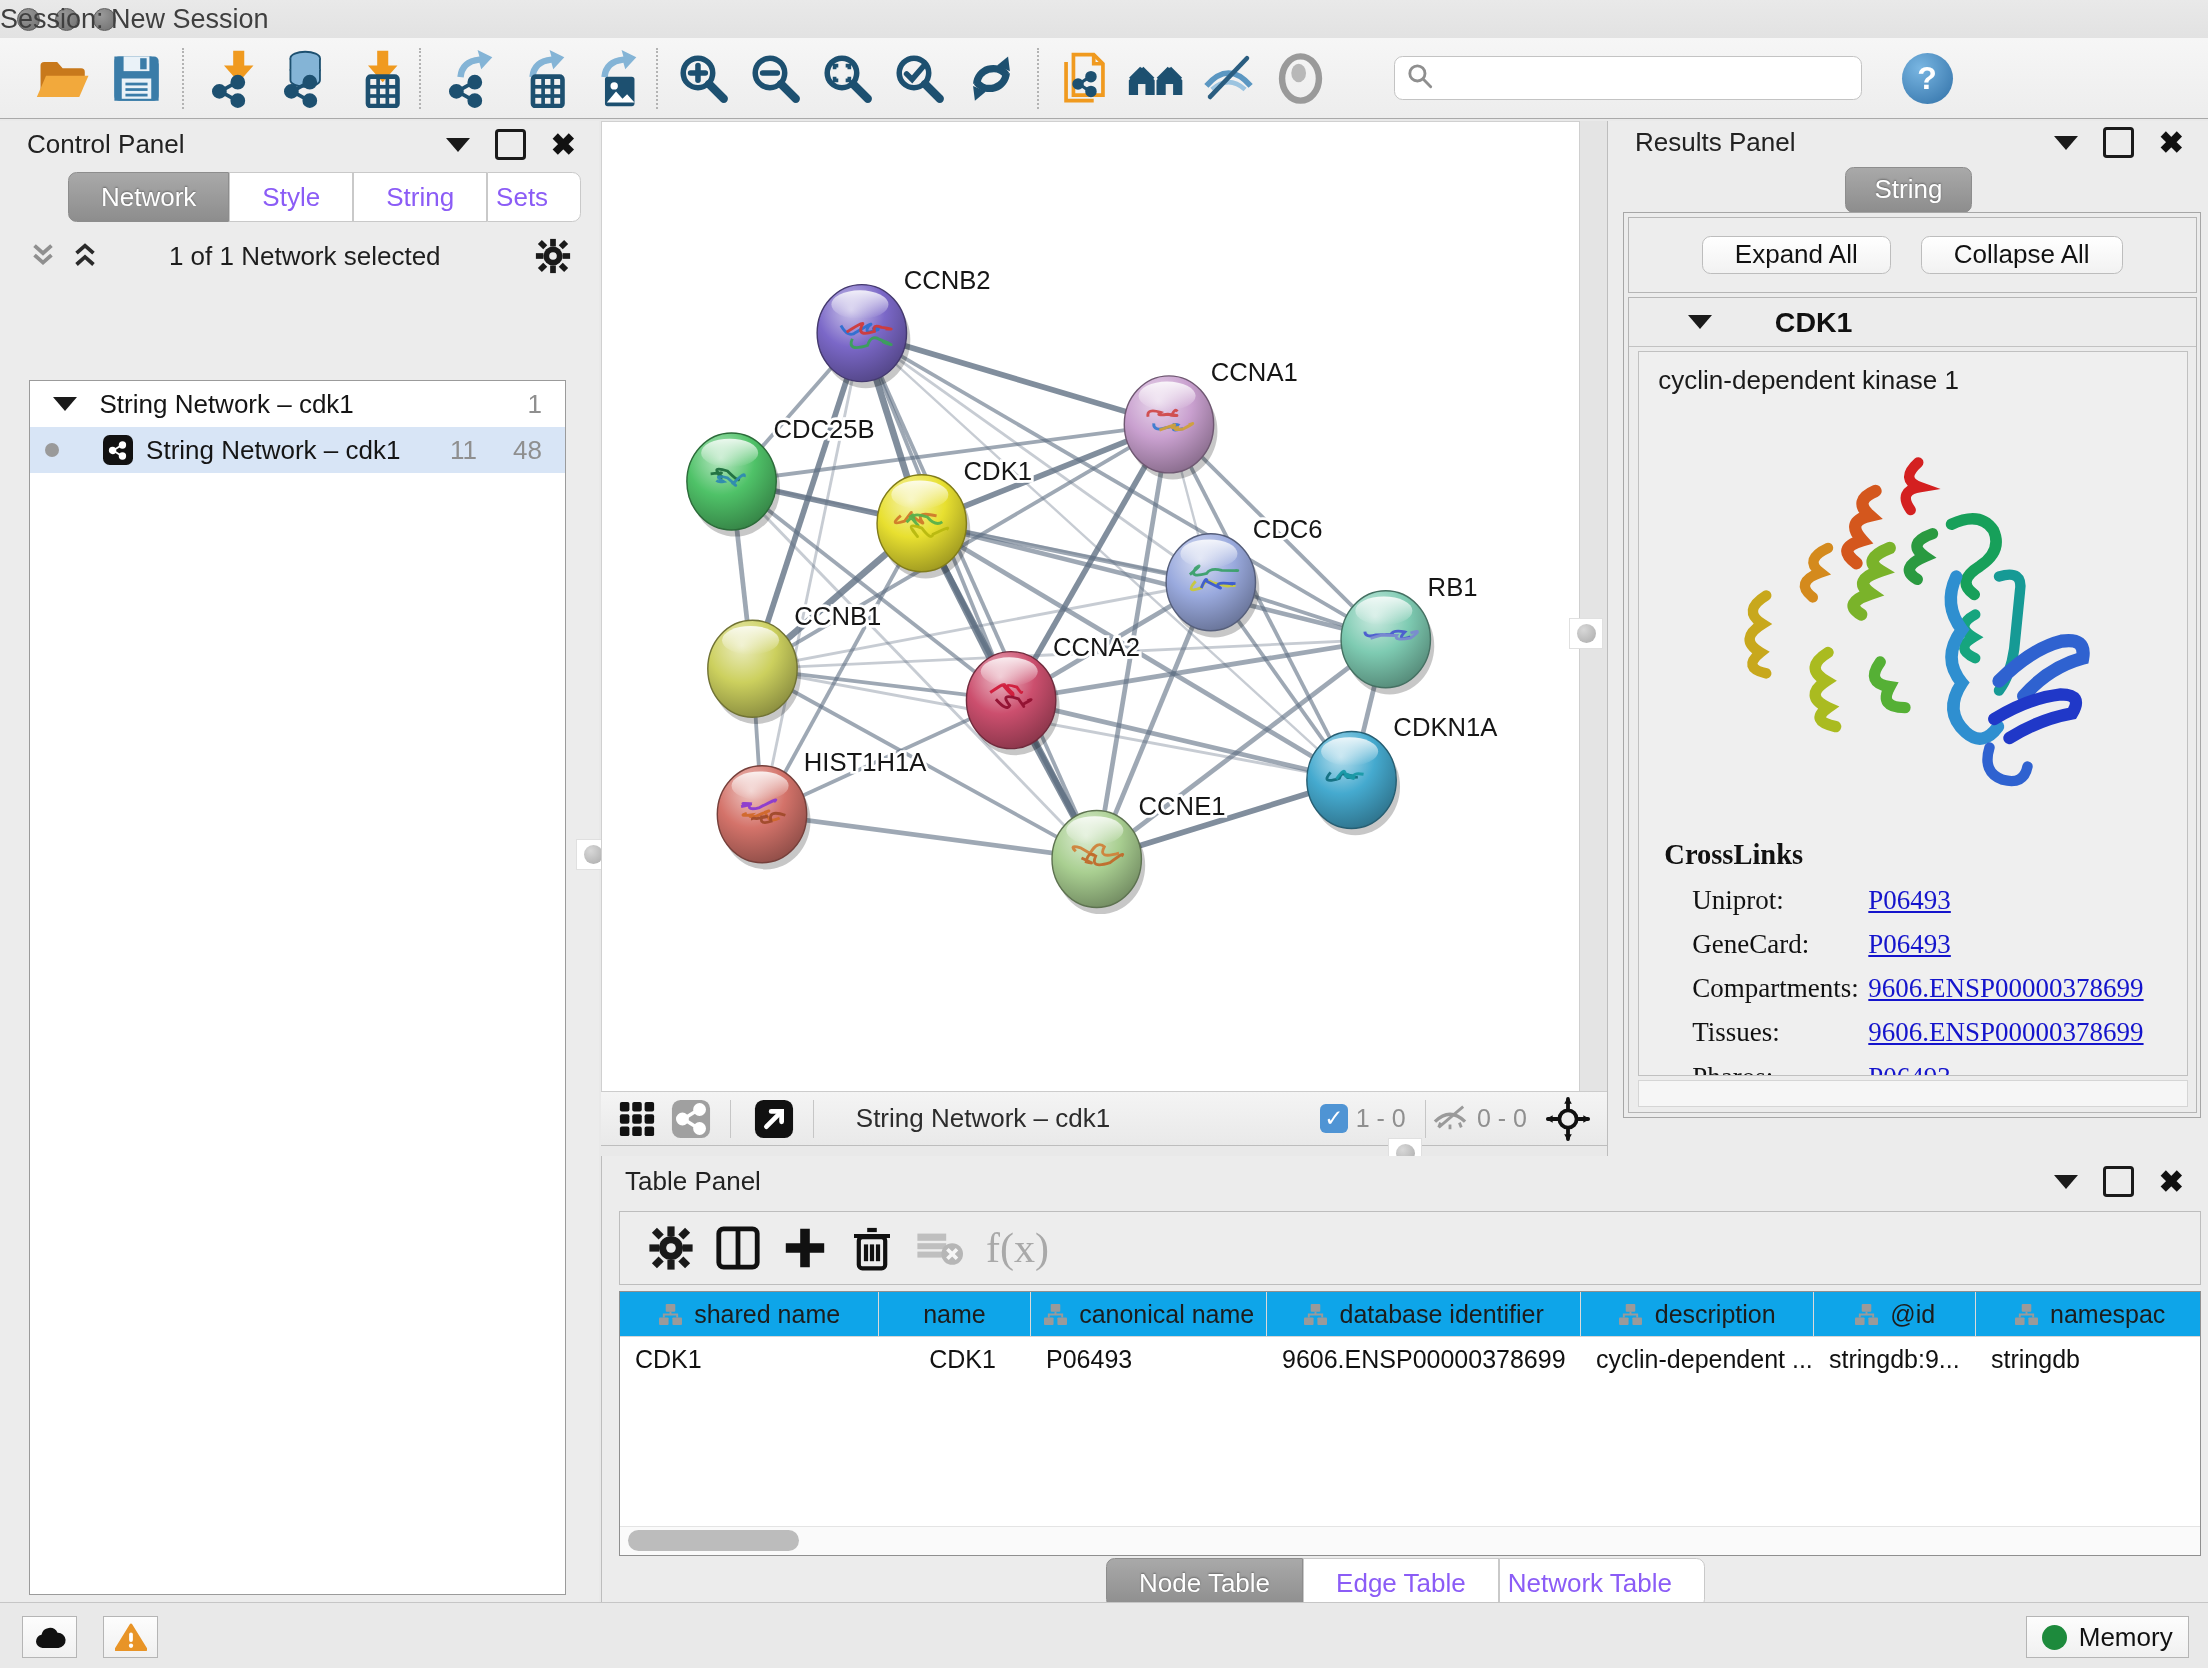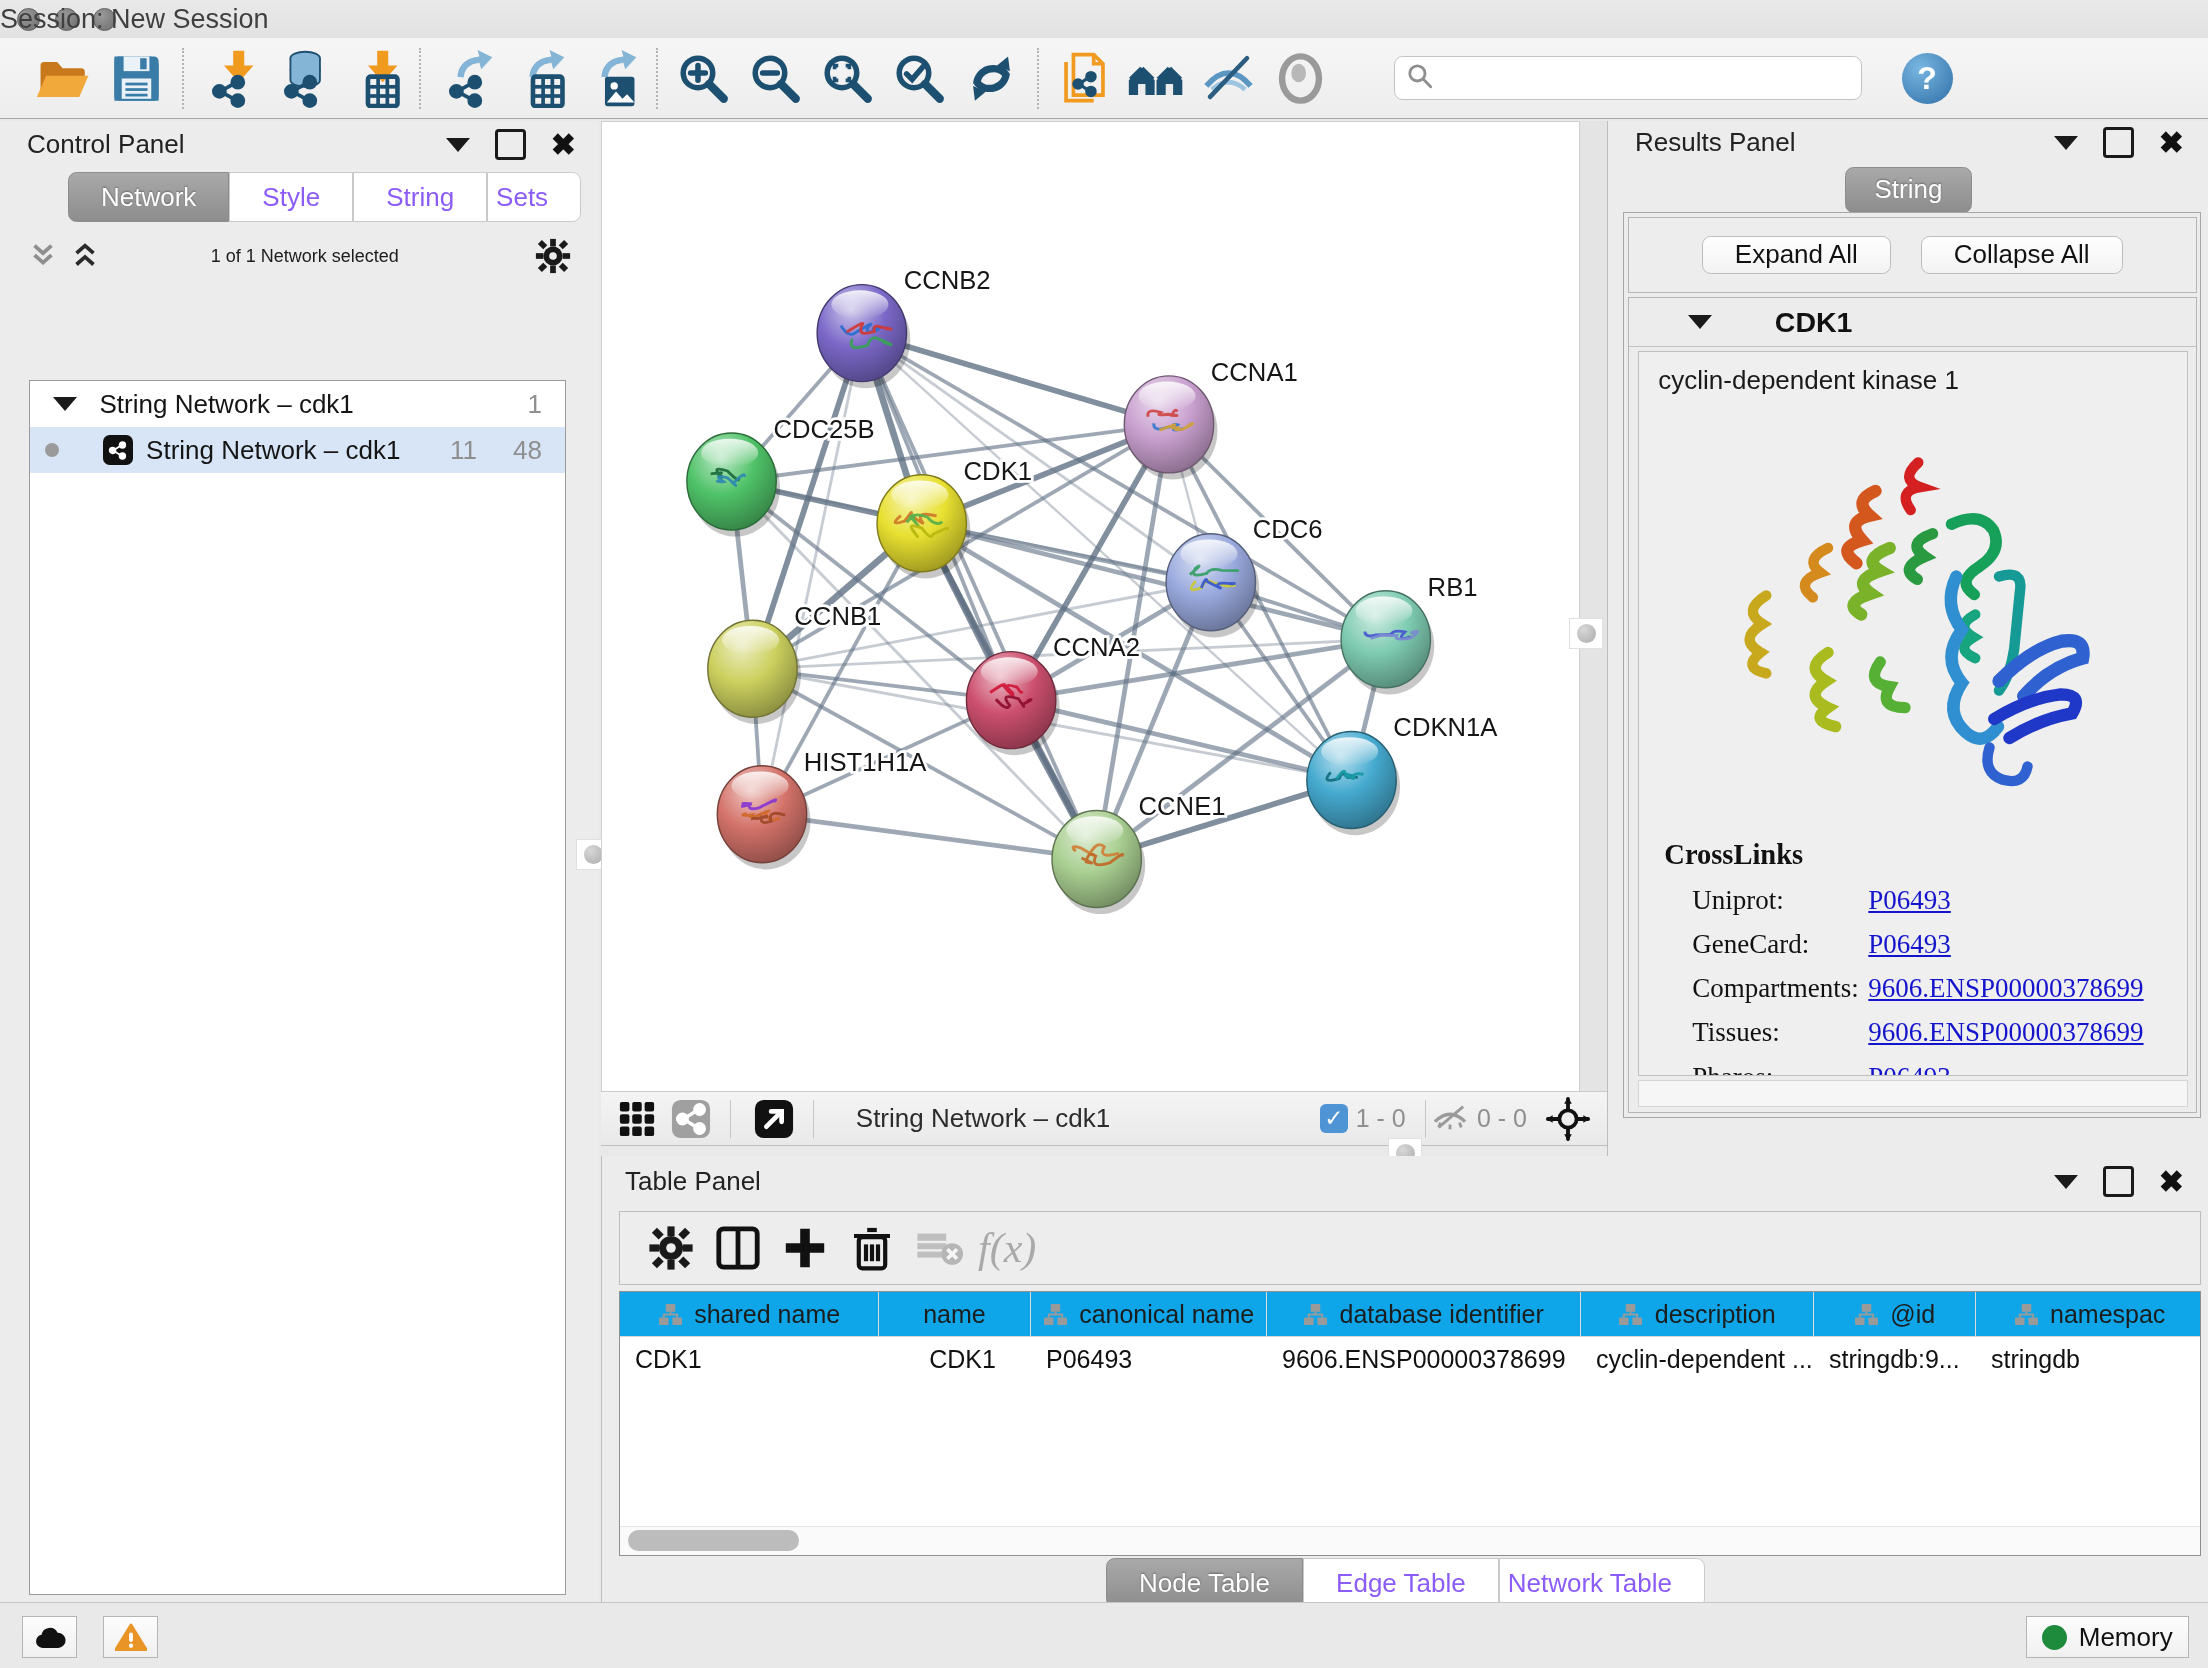--- a/index.html
+++ b/index.html
@@ -41,21 +41,21 @@
     background:#fff;border:1px solid #c9c9c9;font-size:26px;color:#8b5cf6;}
   .seg .tab:first-child{border-radius:8.6px 0 0 8.6px;}
   .seg .tab:last-child{border-radius:0 8.6px 8.6px 0;padding-left:8px;}
   .seg .tab.sel{background:linear-gradient(#a9a9a9,#8d8d8d);color:#fff;border-color:#8d8d8d;
     text-shadow:0 -1px 1.9px rgba(0,0,0,.35);}
   
   .control-panel{position:absolute;left:0;top:121px;width:599px;height:1483px;background:#ececec;}
   .control-panel .phead{padding:3.8px 23px 0 27px;}
   .cp-tabs{display:flex;justify-content:flex-start;padding-left:68px;margin-top:7.6px;}
   .cp-sub{display:flex;align-items:center;height:49px;margin-top:9.5px;padding:0 27px;}
-  .cp-sub .lbl{flex:1;text-align:center;font-size:18px;color:#1d1d1d;}
+  .cp-sub .lbl{flex:1;text-align:center;font-size:26px;color:#1d1d1d;}
   .netlist{position:absolute;left:28.5px;right:33px;top:259px;bottom:9.5px;background:#fff;border:1.9px solid #9b9b9b;}
   .nrow{height:46px;display:flex;align-items:center;font-size:26px;color:#151515;}
   .nrow .cnt{color:#8f8f8f;}
   .nrow.sel{background:#d8e5f6;}
   .sharechip{width:30px;height:30px;border-radius:6.7px;background:#111;display:flex;align-items:center;justify-content:center;}
   .dot{width:14.3px;height:14.3px;border-radius:50%;background:#9a9a9a;}
   
   .netview{position:absolute;left:601px;top:121px;width:978px;height:970px;background:#fff;border:1px solid #d0d0d0;}
   .vsplit{position:absolute;left:1579px;top:121px;width:28.5px;height:1023px;background:#e4e4e4;border-left:1.9px solid #cfcfcf;border-right:1.9px solid #bdbdbd;}
   .knob{position:absolute;width:32px;height:28.5px;background:#fff;display:flex;align-items:center;justify-content:center;border:1px solid #e0e0e0;}
@@ -90,21 +90,21 @@
   .clrow .k{width:176px;color:#111;}
   .clrow a{color:#1414cc;text-decoration:underline;}
   .cdkscroll{position:absolute;left:9.5px;right:7.6px;bottom:5.7px;height:25px;background:#f6f6f6;border:1px solid #d5d5d5;}
   
   .tablepanel{position:absolute;left:601px;top:1156px;width:1607px;height:448px;background:#ececec;border-left:1.9px solid #bdbdbd;}
   .tablepanel .phead{padding:5.7px 25px 0 23px;}
   .ttools{position:absolute;left:17px;right:7.6px;top:55px;height:74px;border:1.9px solid #bdbdbd;background:#ededed;
     display:flex;align-items:center;padding-left:17px;box-sizing:border-box;}
   .ttools .tbtn{width:67px;height:61px;}
   .ttools .tbtn svg{width:48px;height:48px;}
-  .fx{font-family:"Liberation Serif", serif;font-style:italic;font-size:42px;color:#a9a9a9;margin-left:6px;}
+  .fx{font-family:"Liberation Serif", serif;font-size:42px;color:#a9a9a9;margin-left:14px;}
   .dtable{position:absolute;left:17px;right:7.6px;top:135px;height:263px;background:#fff;border:1.9px solid #8f8f8f;overflow:hidden;}
   .thead{display:flex;height:44px;background:#0ea5e9;border-bottom:1.9px solid #d6d6d6;}
   .th{display:flex;align-items:center;justify-content:center;font-size:25px;color:#1c1c1c;border-right:1.9px solid #dadada;box-sizing:border-box;gap:11.4px;flex:none;}
   .trow{display:flex;height:44px;}
   .td{display:flex;align-items:center;font-size:25px;color:#111;padding-left:15px;box-sizing:border-box;flex:none;}
   .hscroll{position:absolute;left:0;right:0;bottom:0;height:28.5px;background:#fafafa;border-top:1.9px solid #e4e4e4;}
   .hthumb{position:absolute;left:7.6px;top:3.8px;width:171px;height:21px;border-radius:10.5px;background:#bcbcbc;}
   .ttabs{position:absolute;left:0;right:0;top:402px;display:flex;justify-content:center;}
   
   .statusbar{position:absolute;left:0;bottom:0;width:2208px;height:65px;background:#e9e9e9;border-top:1.9px solid #c6c6c6;}

